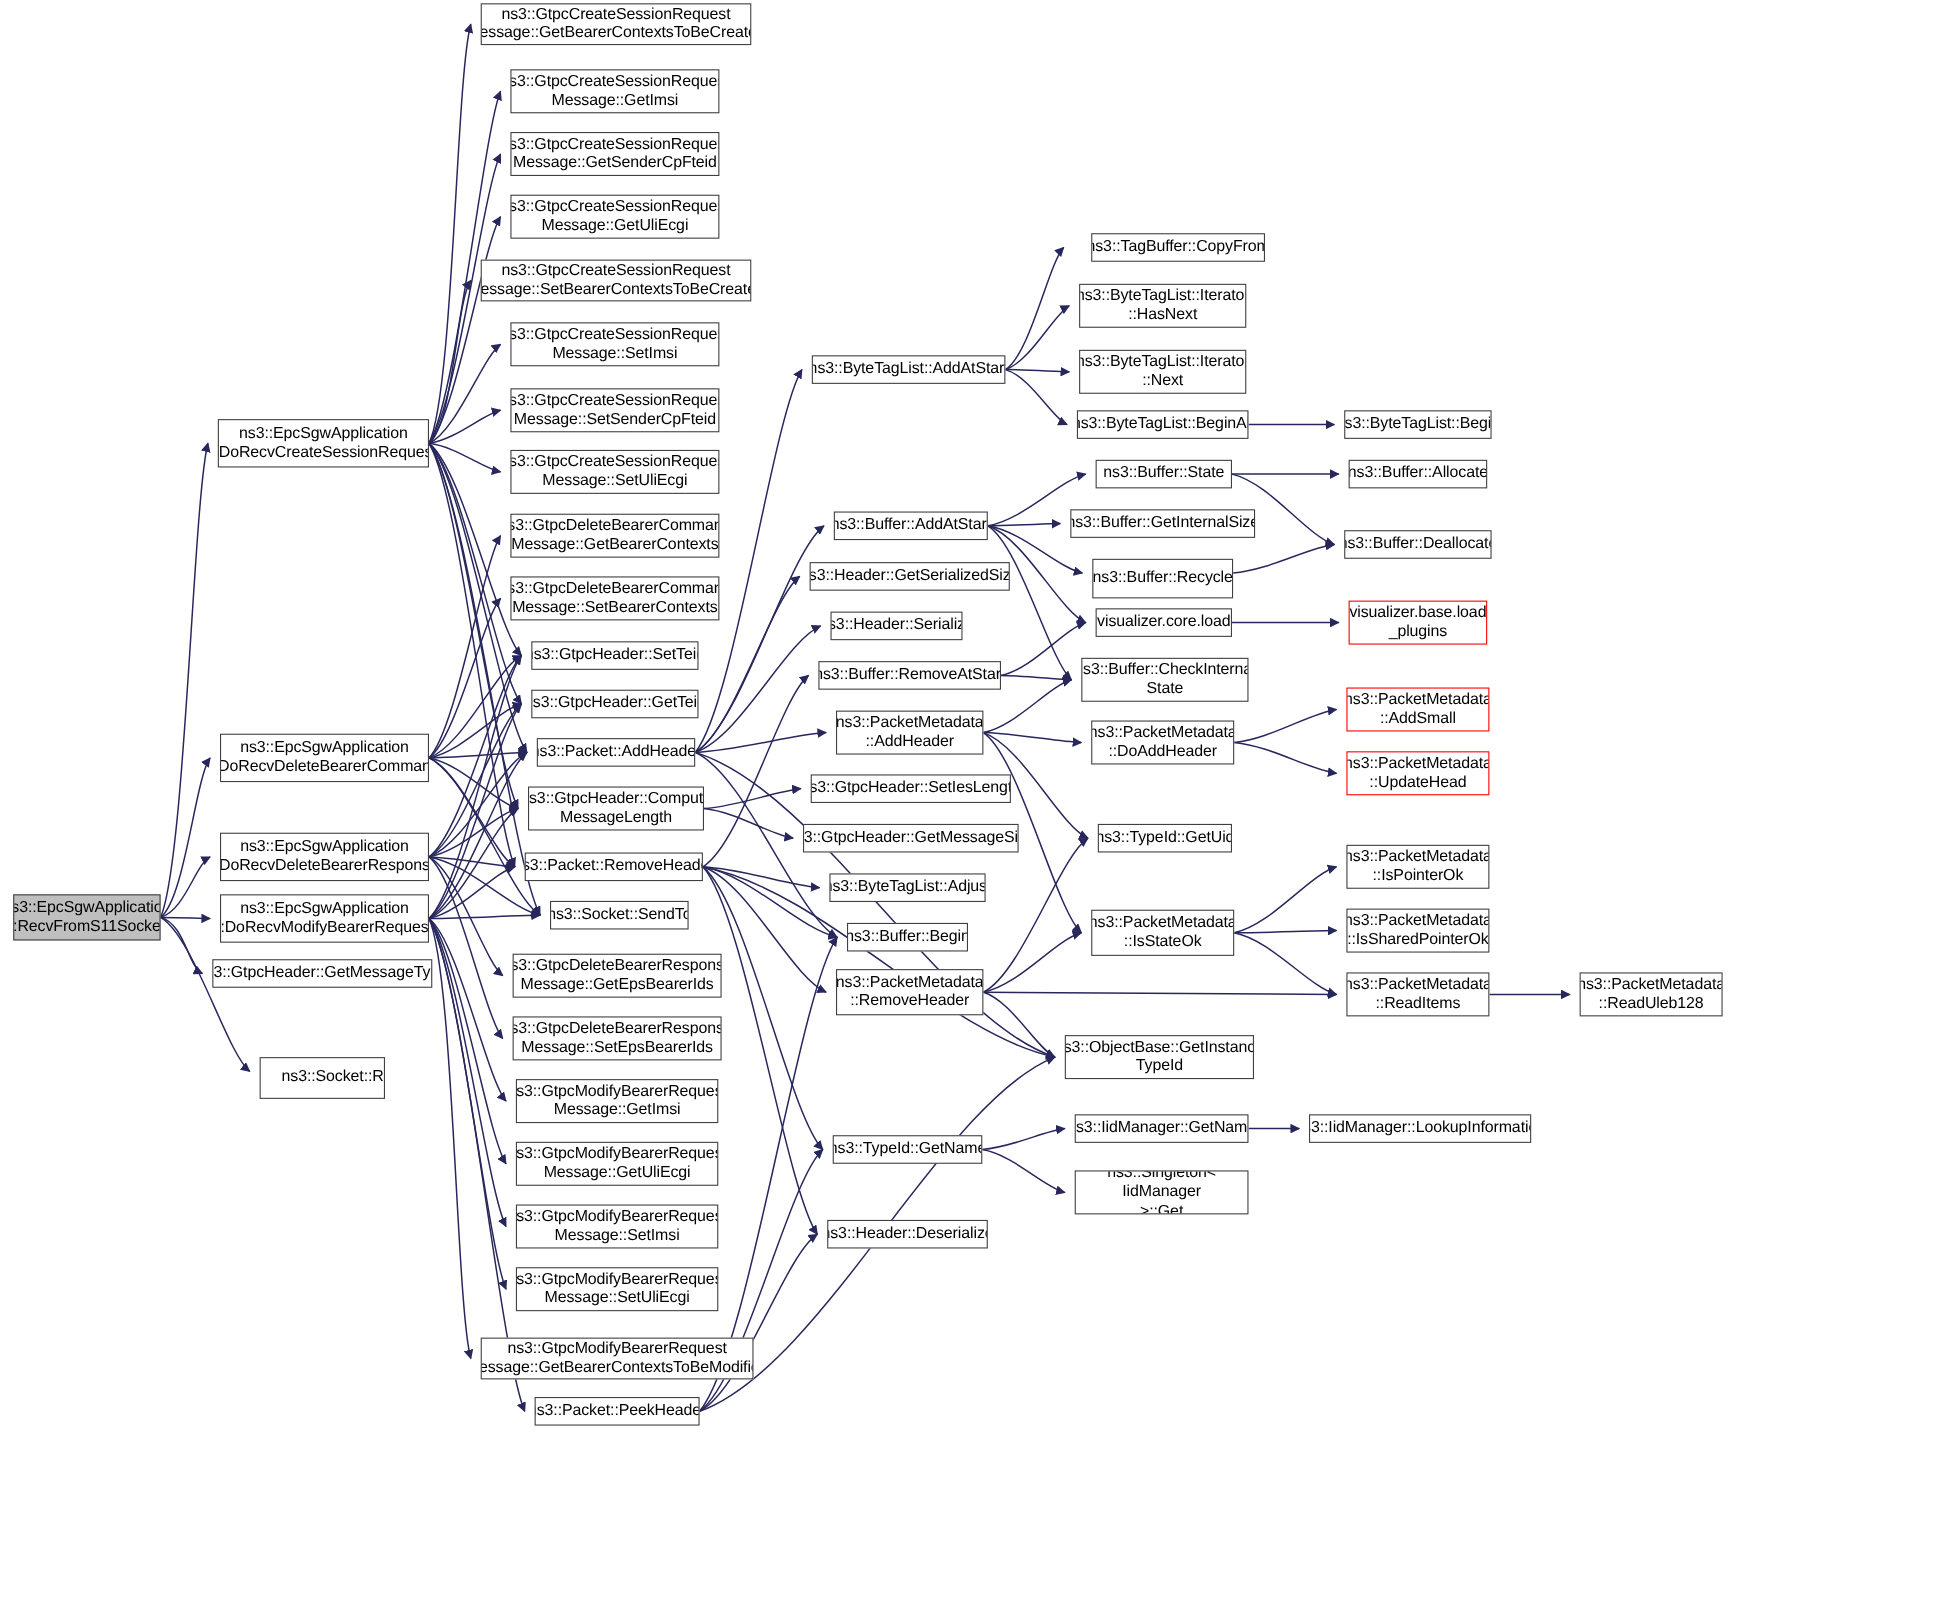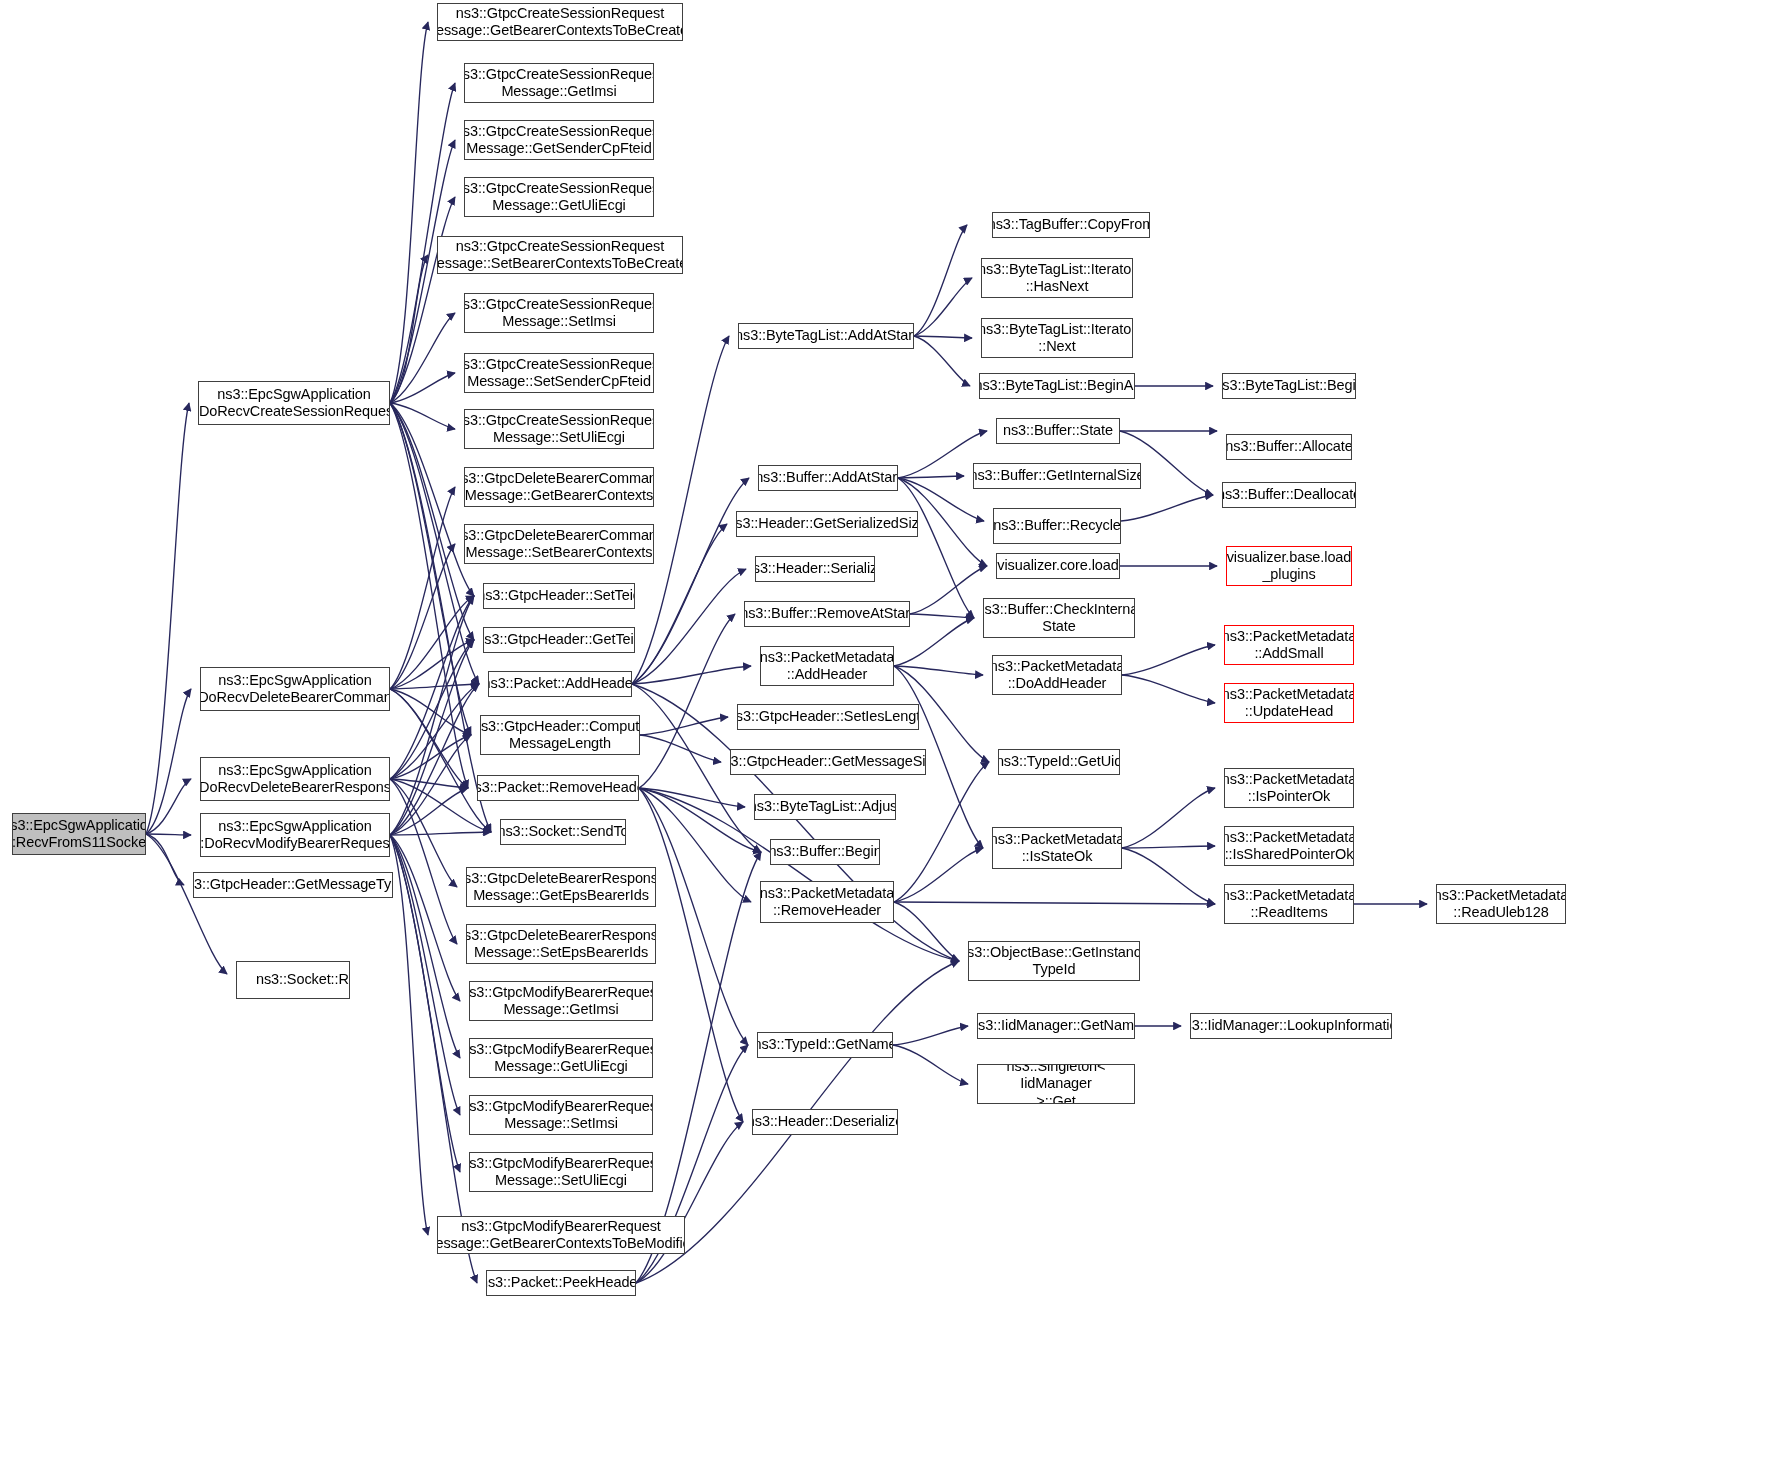--- a/index.html
+++ b/index.html
@@ -243,21 +243,21 @@
 ::DoAddHeader</div>
       <div class="node" style="left: 998px; top: 749px; width: 122px; height: 26px;">ns3::TypeId::GetUid</div>
       <div class="node" style="left: 992px; top: 827px; width: 130px; height: 42px;">ns3::PacketMetadata
 ::IsStateOk</div>
       <div class="node" style="left: 968px; top: 941px; width: 172px; height: 40px;">ns3::ObjectBase::GetInstance
 TypeId</div>
       <div class="node" style="left: 977px; top: 1013px; width: 158px; height: 26px;">ns3::IidManager::GetName</div>
       <div class="node" style="left: 977px; top: 1064px; width: 158px; height: 40px;">ns3::Singleton&lt; IidManager
 &gt;::Get</div>
       <div class="node" style="left: 1222px; top: 373px; width: 134px; height: 26px;">ns3::ByteTagList::Begin</div>
-      <div class="node" style="left: 1226px; top: 434px; width: 126px; height: 26px; text-align: center;">ns3::Buffer::Allocate</div>
+      <div class="node" style="left: 1226px; top: 418px; width: 126px; height: 26px; text-align: center;">ns3::Buffer::Allocate</div>
       <div class="node" style="left: 1222px; top: 482px; width: 134px; height: 26px;">ns3::Buffer::Deallocate</div>
       <div class="node highlight" style="left: 1226px; top: 546px; width: 126px; height: 40px;">visualizer.base.load
 _plugins</div>
       <div class="node highlight" style="left: 1224px; top: 625px; width: 130px; height: 40px;">ns3::PacketMetadata
 ::AddSmall</div>
       <div class="node highlight" style="left: 1224px; top: 683px; width: 130px; height: 40px;">ns3::PacketMetadata
 ::UpdateHead</div>
       <div class="node" style="left: 1224px; top: 768px; width: 130px; height: 40px;">ns3::PacketMetadata
 ::IsPointerOk</div>
       <div class="node" style="left: 1224px; top: 826px; width: 130px; height: 40px;">ns3::PacketMetadata

